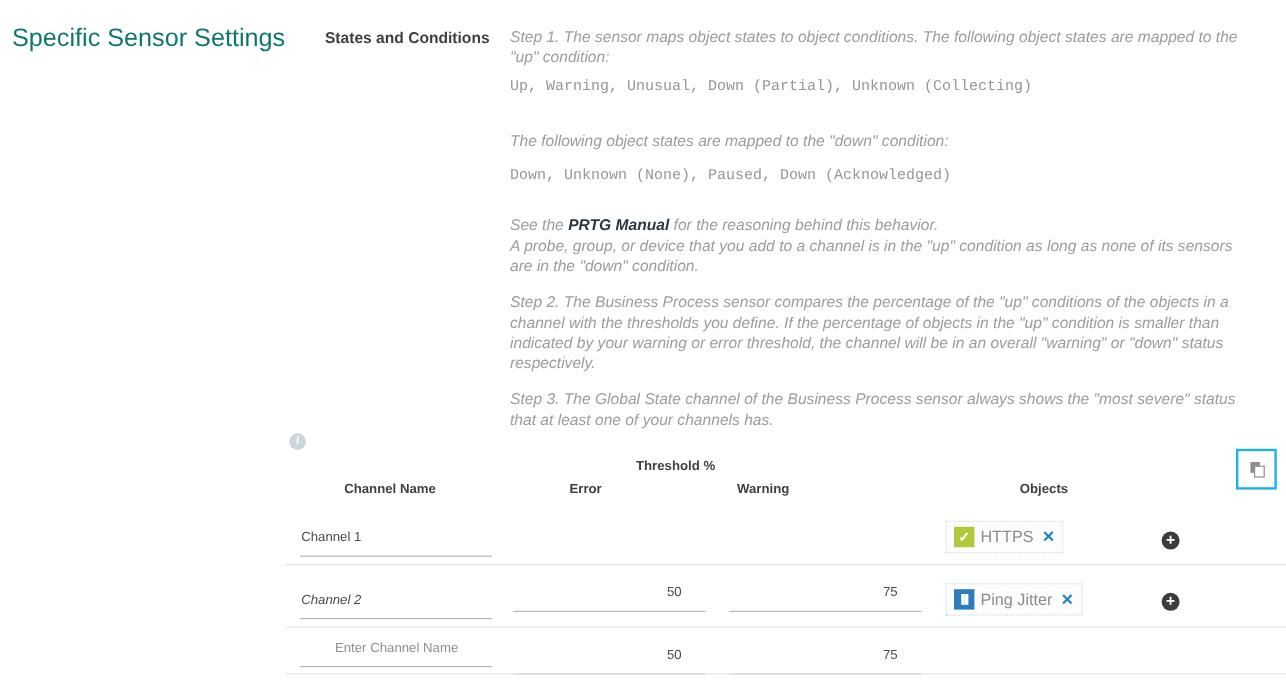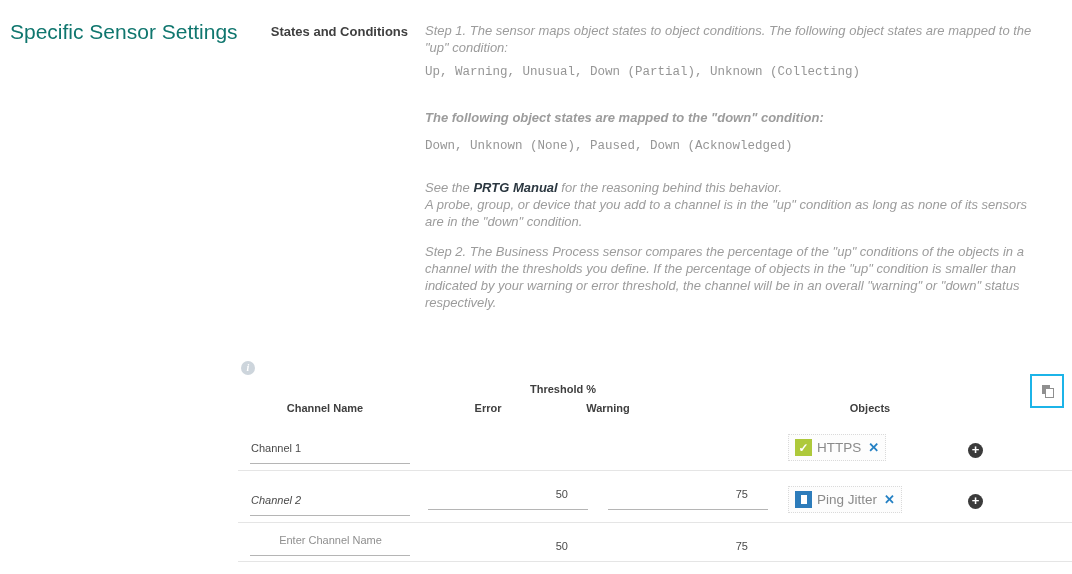--- a/index.html
+++ b/index.html
@@ -12,37 +12,37 @@
   .form-label { position:absolute; left:0; top:24px; width:408px; text-align:right;
                 font-size:13px; font-weight:bold; color:#3f3f3f; }
 
   .desc { position:absolute; left:425px; top:22px; width:620px; font-size:13px; line-height:17px;
           color:#9c9c9c; font-style:italic; }
   .desc p { margin:0 0 13px 0; }
   .desc p.gap-sm { margin-bottom:8px; }
   .desc p.mono { font-family:"Liberation Mono", monospace; font-style:normal; font-size:12.5px;
                  color:#969696; margin-bottom:28px; }
   .desc p.mono.tight { margin-bottom:24px; }
-  .desc p.pre-mono { margin-bottom:12px;font-weight:bold; }
+  .desc p.pre-mono { margin-bottom:12px; }
   .manual-link { color:#2b3740; font-weight:bold; text-decoration:none; font-style:italic; cursor:pointer; }
 
   
   .info-icon { position:absolute; left:241px; top:361px; width:14px; height:14px; border-radius:50%;
                background:#cdd5dc; color:#fff; font-size:10px; font-weight:bold; text-align:center;
                line-height:14px; font-style:italic; font-family:"Liberation Serif", serif; }
 
   .copy-btn { position:absolute; left:1030px; top:374px; width:34px; height:34px; background:#fff;
               border:2px solid #1cb4e8; display:flex; align-items:center; justify-content:center;
               cursor:pointer; padding:0; }
 
   .th { position:absolute; font-size:11px; font-weight:bold; color:#3f3f3f; text-align:center; }
   .th-threshold { left:428px; top:383px; width:270px; }
   .th-name      { left:250px; top:402px; width:150px; }
   .th-error     { left:428px; top:402px; width:120px; }
-  .th-warning   { left:548px; top:402px; width:120px;text-align:center; }
+  .th-warning   { left:576px; top:402px; width:120px;text-align:center; }
   .th-objects   { left:790px; top:402px; width:160px; }
 
   .cell-input { position:absolute; width:160px; height:28px; border:none; outline:none; background:transparent;
                 border-bottom:1px solid #b5b5b5; font-family:"Liberation Sans",sans-serif;
                 font-size:11px; color:#4a4a4a; padding:0 0 4px 1px; }
   .cell-input.num { text-align:right; padding-right:20px;margin-top:46px; }
   .cell-input.dim { color:#c3c3c3; border-bottom:1px dotted #cfcfcf; }
   .cell-input::placeholder { color:#8f8f8f; opacity:1; }
 
   .row-sep { position:absolute; left:238px; width:834px; height:1px; background:#e5e5e5; }
@@ -70,20 +70,21 @@
   <div class="form-label">States and Conditions</div>
 
   <div class="desc">
     <p class="gap-sm">Step 1. The sensor maps object states to object conditions. The following object states are mapped to the "up" condition:</p>
     <p class="mono">Up, Warning, Unusual, Down (Partial), Unknown (Collecting)</p>
     <p class="pre-mono">The following object states are mapped to the "down" condition:</p>
     <p class="mono tight">Down, Unknown (None), Paused, Down (Acknowledged)</p>
     <p><span>See the </span><a class="manual-link">PRTG Manual</a><span> for the reasoning behind this behavior.</span><br>
       <span>A probe, group, or device that you add to a channel is in the "up" condition as long as none of its sensors are in the "down" condition.</span></p>
     <p>Step 2. The Business Process sensor compares the percentage of the "up" conditions of the objects in a channel with the thresholds you define. If the percentage of objects in the "up" condition is smaller than indicated by your warning or error threshold, the channel will be in an overall "warning" or "down" status respectively.</p>
+    <p>Step 3. The Global State channel of the Business Process sensor always shows the "most severe" status that at least one of your channels has.</p>
   </div>
 
   <div class="info-icon">i</div>
 
   <button class="copy-btn">
     <span style="display:flex;">
       <svg width="17" height="17" viewBox="0 0 17 17">
         <rect x="3" y="2" width="8" height="9" fill="#8f8f8f"></rect>
         <rect x="6.5" y="5.5" width="8" height="9" fill="#ffffff" stroke="#8f8f8f" stroke-width="1"></rect>
       </svg>

